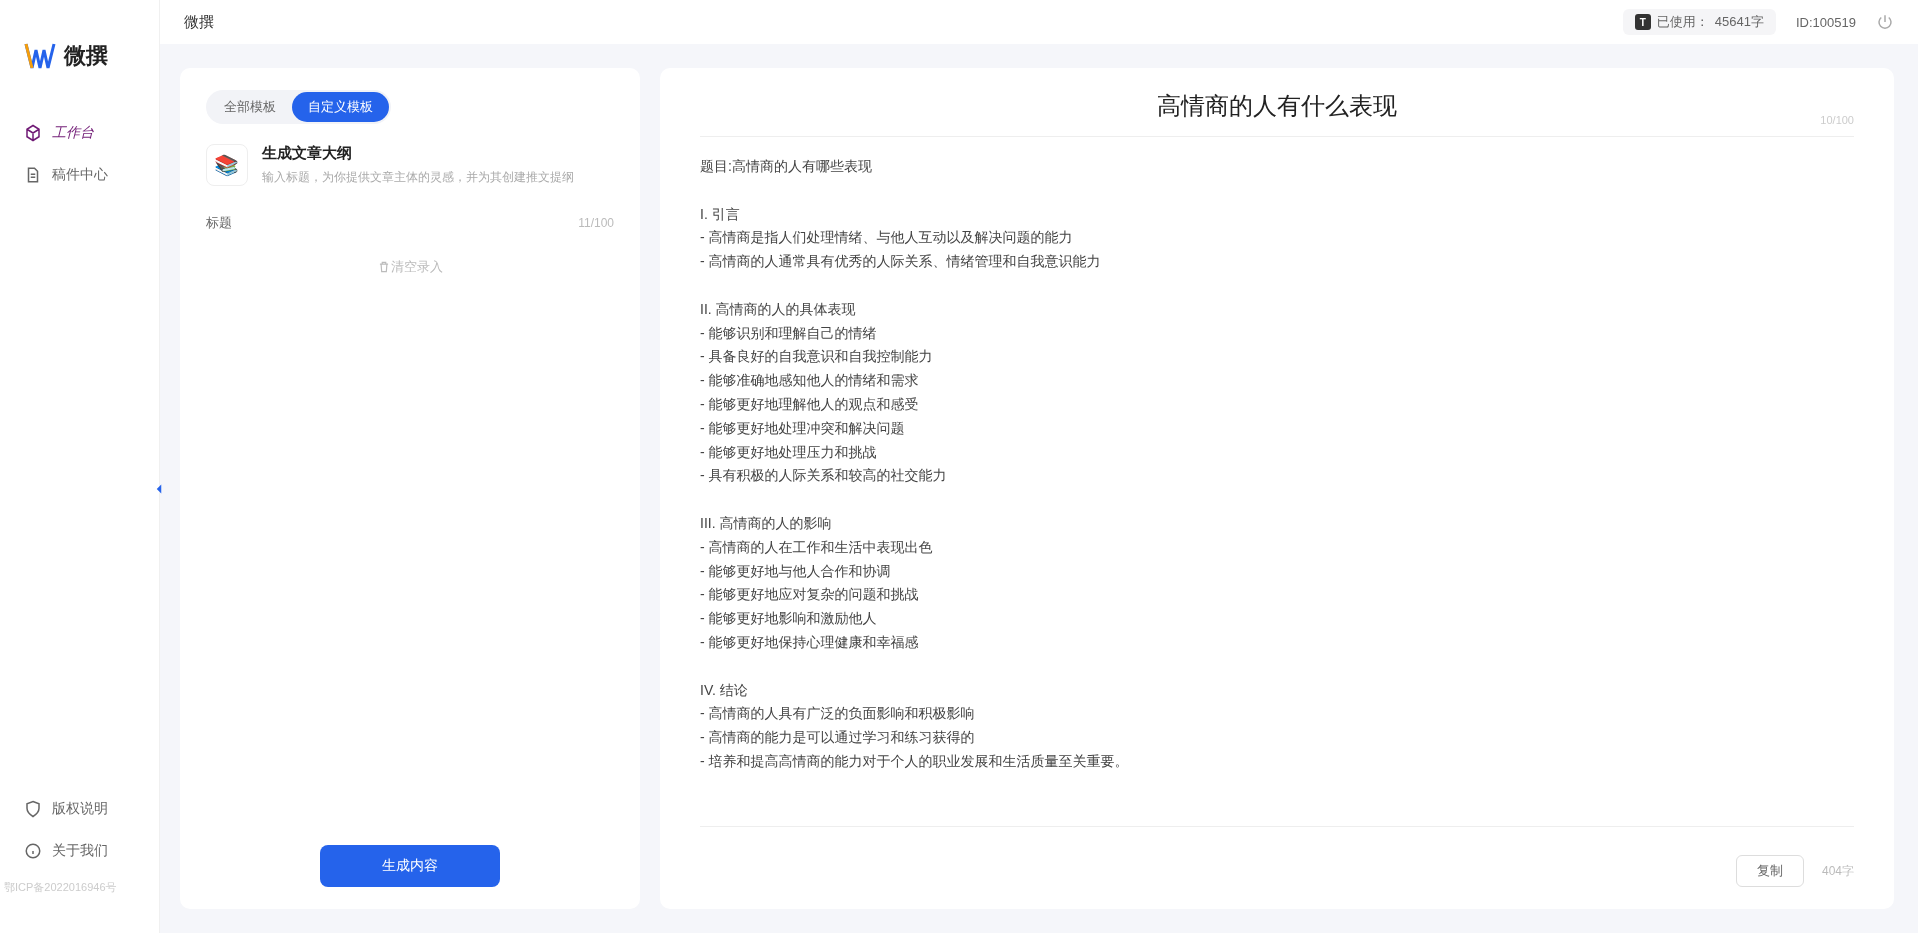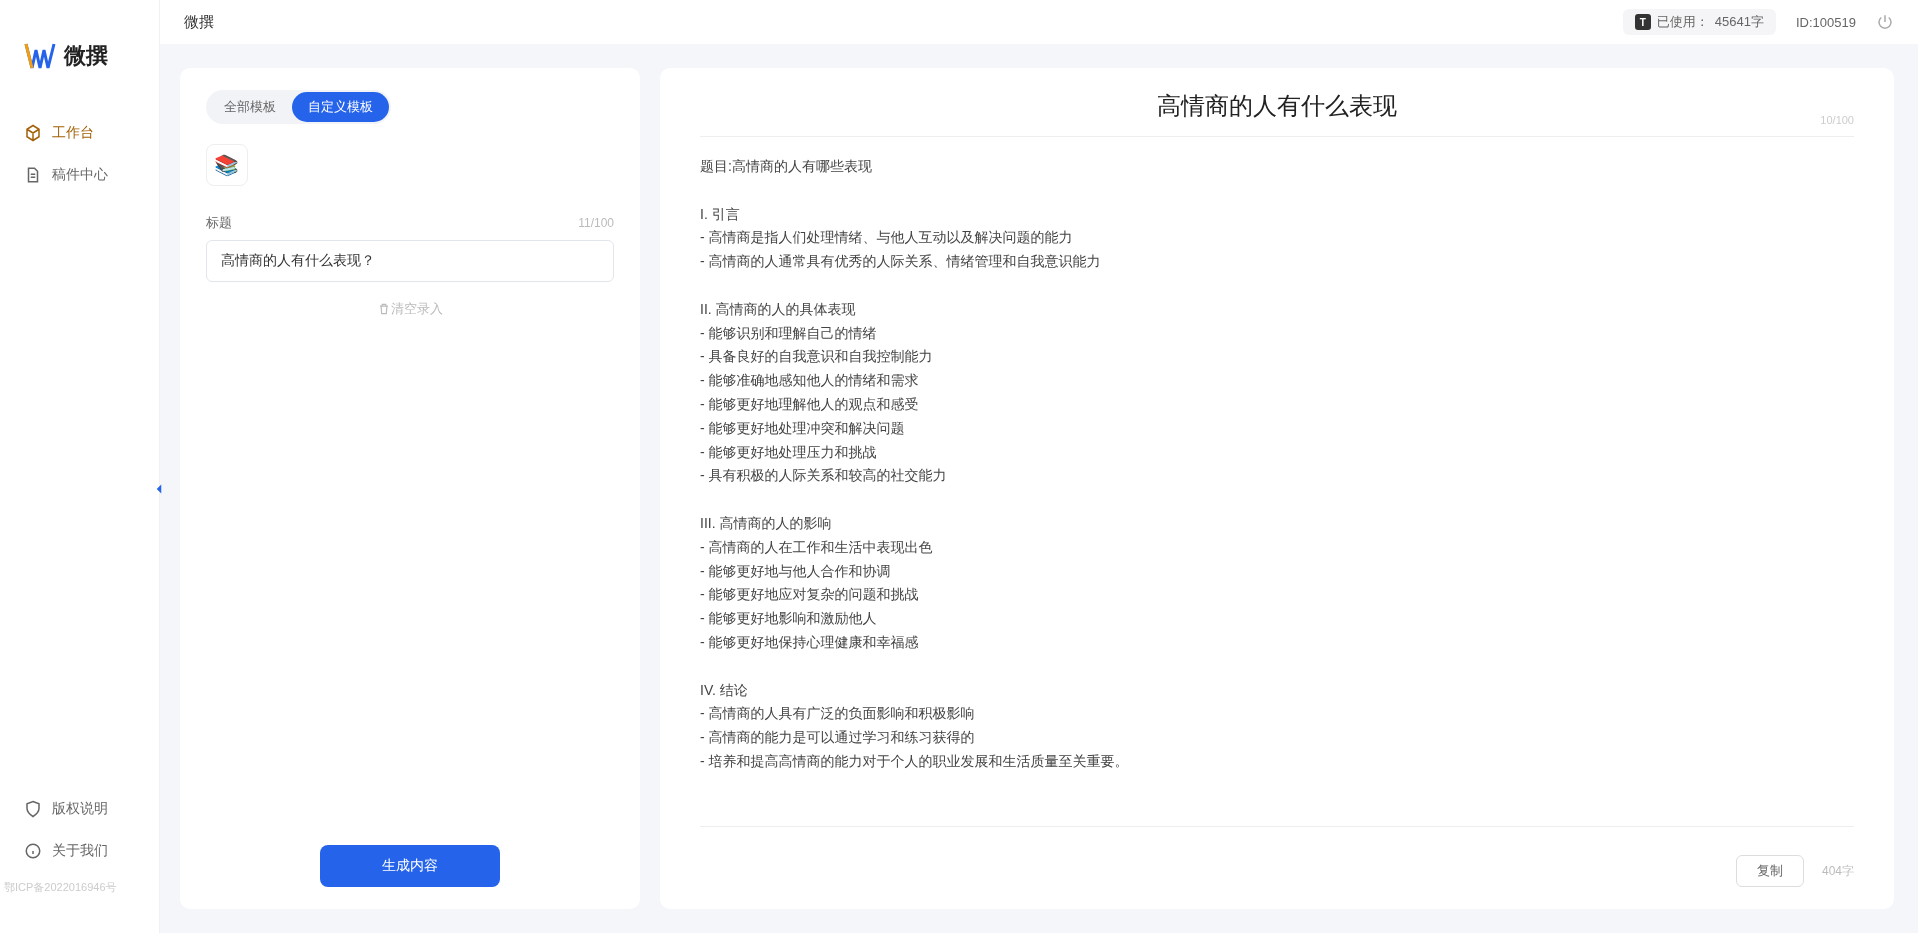--- a/index.html
+++ b/index.html
@@ -6,21 +6,21 @@
 body { font-family: -apple-system, BlinkMacSystemFont, "Segoe UI", "PingFang SC", "Microsoft YaHei", sans-serif; background: #f5f6fa; color: #333; font-size: 14px; }
 .app { display: flex; height: 933px; width: 1918px; background: #fff; }
 
 
 .sidebar { width: 160px; background: #fff; display: flex; flex-direction: column; padding: 20px 0; border-right: 1px solid #f0f0f0; }
 .logo { display: flex; align-items: center; gap: 8px; padding: 20px 24px 40px; }
 .logo-icon { width: 32px; height: 32px; }
 .logo-text { font-size: 22px; font-weight: 700; color: #222; }
 .nav { flex: 1; }
 .nav-item { display: flex; align-items: center; gap: 10px; padding: 12px 24px; cursor: pointer; color: #666; }
-.nav-item.active { color: #a16207; }
+.nav-item.active { color: #701a75; font-style: italic; }
 .nav-item svg { width: 18px; height: 18px; }
 .nav-bottom { padding-bottom: 10px; }
 .icp { font-size: 11px; color: #ccc; padding: 8px 4px; }
 
 
 .main { flex: 1; display: flex; flex-direction: column; }
 .topbar { height: 44px; display: flex; align-items: center; justify-content: space-between; padding: 0 24px; background: #fff; }
 .topbar-left { font-size: 15px; color: #333; }
 .topbar-right { display: flex; align-items: center; gap: 20px; color: #666; font-size: 13px; }
 .usage-badge { display: flex; align-items: center; gap: 6px; background: #f5f5f7; padding: 4px 12px; border-radius: 6px; }
@@ -128,27 +128,30 @@
         </svg>
 
       <section class="panel-left">
         <div class="mode-tabs">
           <div class="mode-tab">全部模板</div>
           <div class="mode-tab active">自定义模板</div>
         </div>
 
         <div class="template-card">
           <div class="template-icon">📚</div>
+          <div>
+            <div class="template-title">生成文章大纲</div>
+            <div class="template-desc">输入标题，为你提供文章主体的灵感，并为其创建推文提纲</div>
+          </div>
         </div>
 
         <div class="field-row">
           <span class="field-label">标题</span>
           <span class="field-counter">11/100</span>
         </div>
-        <input class="title-input" value="高情商的人有什么表现？" style="">
 
         <div class="clear-btn">
           <svg viewBox="0 0 24 24" fill="none" stroke="currentColor" stroke-width="2">
               <path d="M5 7 L19 7 M9 7 L9 4 L15 4 L15 7 M7 7 L8 20 L16 20 L17 7"></path>
             </svg>
           <span>清空录入</span>
         </div>
 
         <div class="spacer"></div>
         <button class="generate-btn">生成内容</button>

